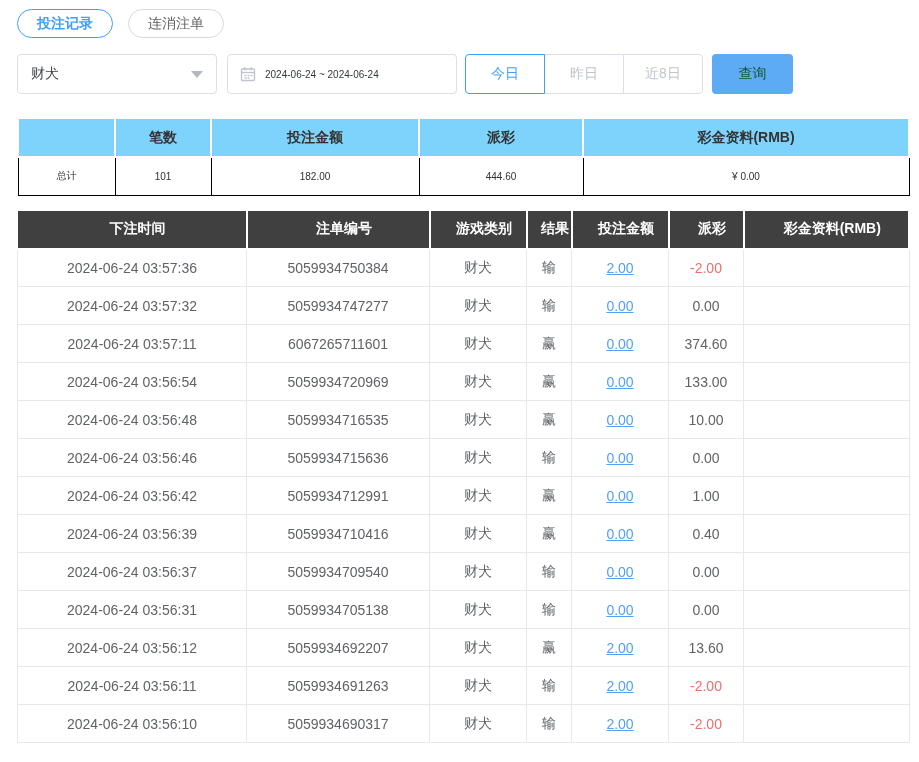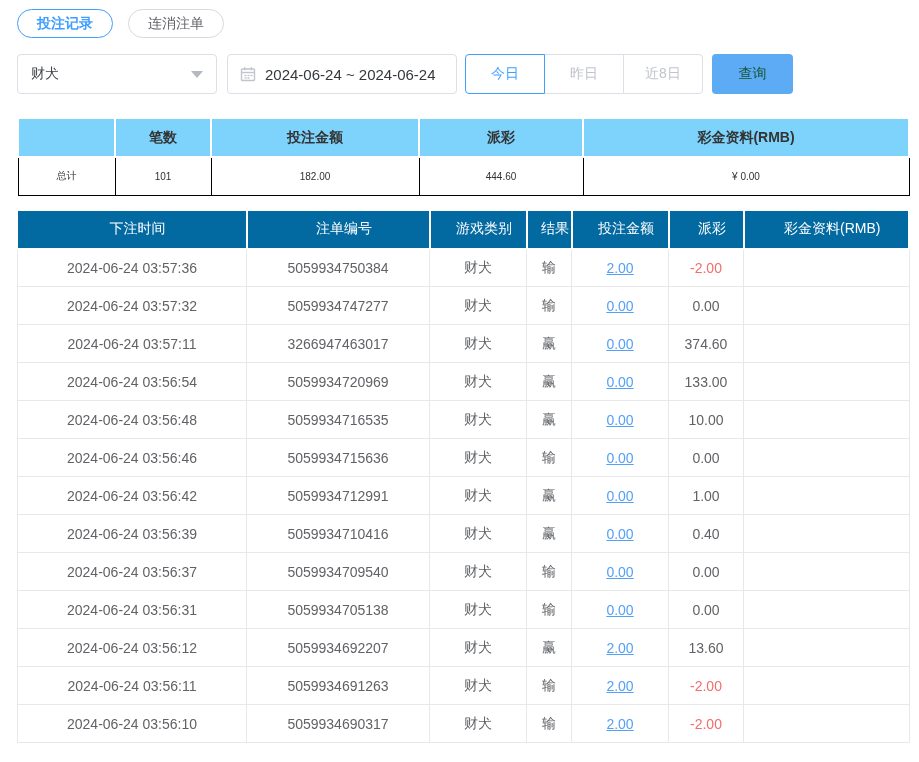--- a/index.html
+++ b/index.html
@@ -16,43 +16,43 @@
 
   
   .filter-row { display:flex; align-items:center; margin-top:16px; }
   .select-box { width:200px; height:40px; border:1px solid #dcdfe6; border-radius:4px;
     display:flex; align-items:center; justify-content:space-between; padding:0 13px;
     color:#3e4348; font-size:14px; cursor:pointer; }
   .caret-down { width:0; height:0; border-left:6px solid transparent;
     border-right:6px solid transparent; border-top:7px solid #b4b8bf; }
   .date-box { width:230px; height:40px; border:1px solid #dcdfe6; border-radius:4px;
     display:flex; align-items:center; gap:9px; padding:0 12px; margin-left:10px;
-    color:#34383c; font-size:15px; cursor:pointer; }
+    color:#34383c; font-size:10px; cursor:pointer; }
   .cal-icon { flex:0 0 auto; }
   .btn-group { display:flex; margin-left:8px; }
   .btn-group button { height:40px; width:80px; background:#fff; border:1px solid #dcdfe6;
     color:#c0c4cc; font-size:14px; cursor:pointer; margin-left:-1px;
     font-family:inherit; position:relative; }
   .btn-group button:first-child { margin-left:0; border-radius:4px 0 0 4px; }
   .btn-group button:last-child { border-radius:0 4px 4px 0; }
   .btn-group button.active { border-color:#409eff; color:#409eff; z-index:1; }
   .query-btn { width:81px; height:40px; margin-left:9px; background:#5dabf5; color:#14532d;
     border:none; border-radius:4px; font-size:14px; cursor:pointer; font-family:inherit; }
 
   
   table { border-collapse:collapse; table-layout:fixed; width:893px; text-align:center; }
   .summary-table { margin-top:23px; }
   .summary-table th { background:#7dd3fc; border:2px solid #fff; height:39px;
     font-size:14px; color:#333; font-weight:bold; }
   .summary-table td { border:1px solid #000000; height:38px; font-size:10px; color:#303133; }
 
   
   .orders-table { margin-top:15px; }
-  .orders-table th { background:#0369a1; border-right:2px solid #fff;
-    border-bottom:2px solid #fff; height:38px; color:#fff; font-size:14px; font-weight:normal;padding-left:12px; }
+  .orders-table th { background:#404040; border-right:2px solid #fff;
+    border-bottom:2px solid #fff; height:38px; color:#fff; font-size:14px; font-weight:bold;padding-left:12px; }
   .orders-table td { border:1px solid #e8e8e8; height:38px; font-size:14px; color:#606266; }
   .orders-table td.neg { color:#f56c6c; }
   .bet-link { color:#54a0f5; text-decoration:underline; cursor:pointer; }
 </style>
 </head>
 <body>
 
 <div class="page">
 
   <div class="tabs-row">
@@ -153,21 +153,21 @@
           <td>2024-06-24 03:57:32</td>
           <td>5059934747277</td>
           <td>财犬</td>
           <td>输</td>
           <td><span class="bet-link">0.00</span></td>
           <td>0.00</td>
           <td></td>
         </tr>
         <tr>
           <td>2024-06-24 03:57:11</td>
-          <td>3266947463017</td>
+          <td>6067265711601</td>
           <td>财犬</td>
           <td>赢</td>
           <td><span class="bet-link">0.00</span></td>
           <td>374.60</td>
           <td></td>
         </tr>
         <tr>
           <td>2024-06-24 03:56:54</td>
           <td>5059934720969</td>
           <td>财犬</td>

